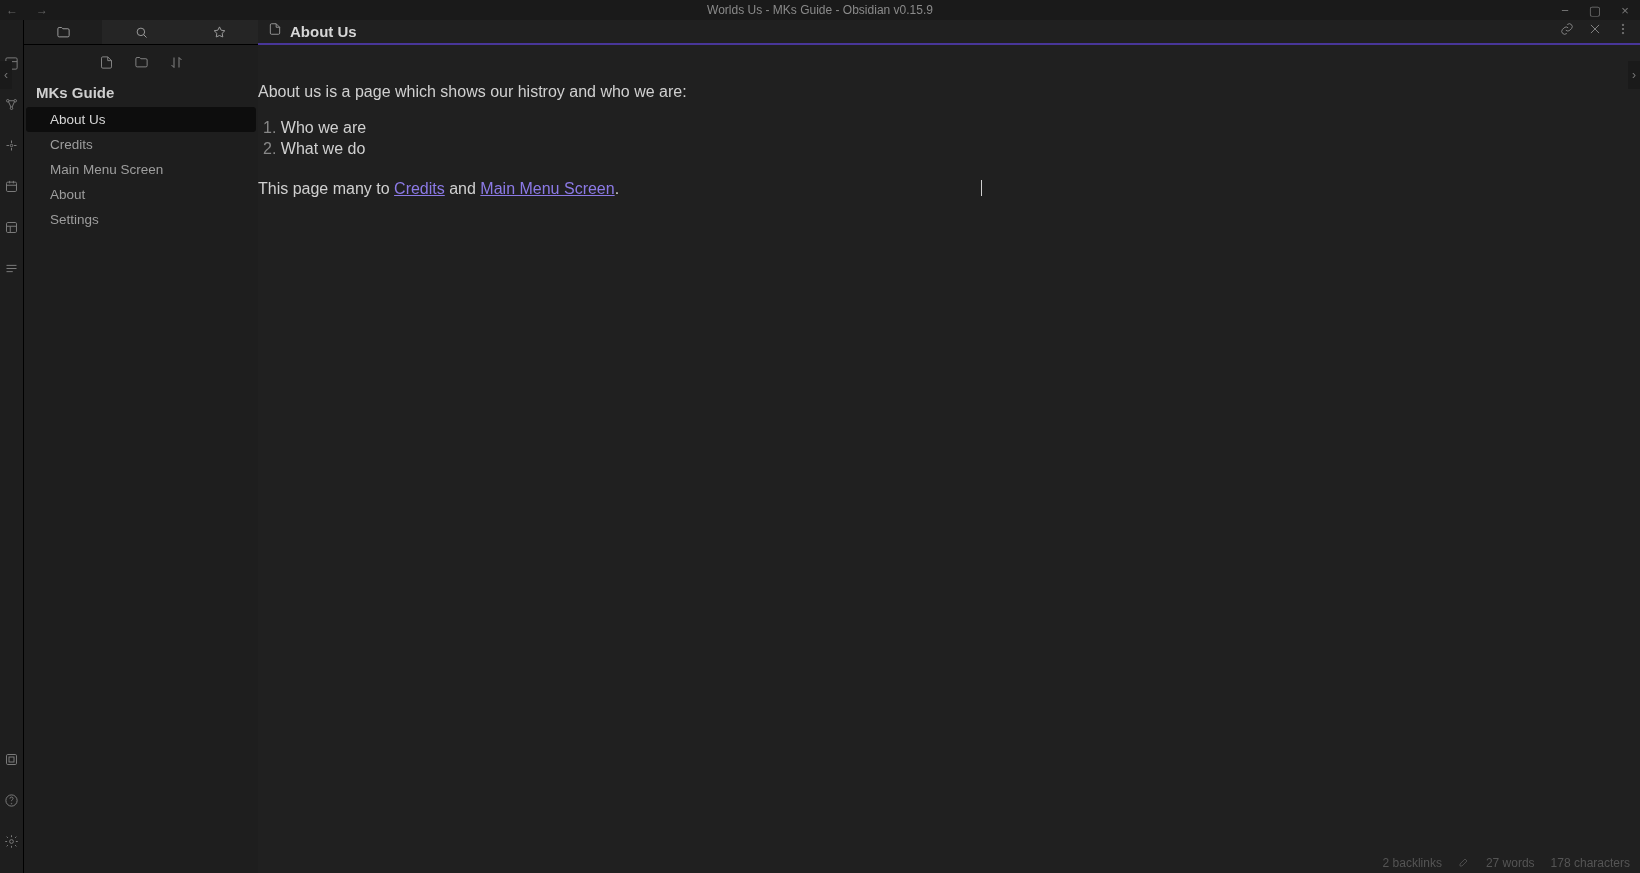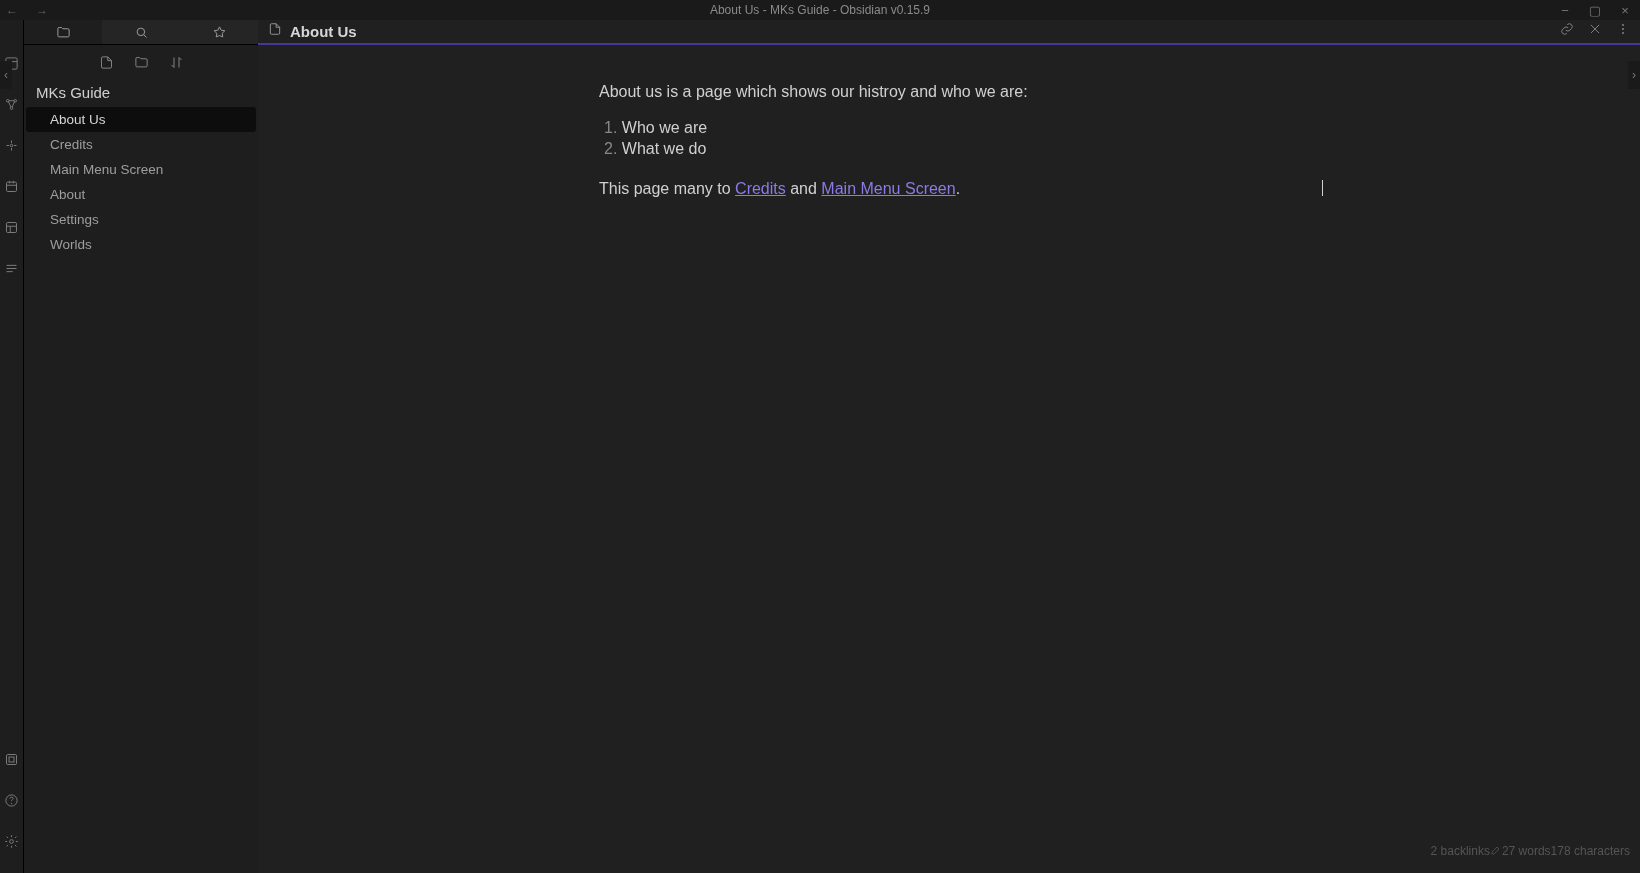--- a/index.html
+++ b/index.html
@@ -21,62 +21,62 @@
   .ribbon svg { width:15px; height:15px; fill:none; stroke:#7a7a7a; stroke-width:1.6; }
 
   
   .sidebar { width:234px; background:#1e1e1e; display:flex; flex-direction:column; }
   .sidebar-tabs { display:flex; border-bottom:1px solid #000; height:25px; }
   .sidebar-tab { flex:1; display:flex; align-items:center; justify-content:center; background:#252525; }
   .sidebar-tab.active { background:#1e1e1e; }
   .sidebar-tab svg { width:15px; height:15px; fill:none; stroke:#9a9a9a; stroke-width:1.6; }
   .sidebar-toolbar { display:flex; justify-content:center; gap:20px; padding:10px 0 6px; }
   .sidebar-toolbar svg { width:15px; height:15px; fill:none; stroke:#8a8a8a; stroke-width:1.5; }
-  .vault-name { font-size:15px; font-weight:400; color:#d0d0d0; padding:4px 12px 6px; }
+  .vault-name { font-size:15px; font-weight:700; color:#d0d0d0; padding:4px 12px 6px; }
   .file-list { flex:1; overflow:auto; }
   .file-item { font-size:13.5px; color:#9e9e9e; padding:5px 10px 5px 24px; cursor:pointer; border-radius:3px; margin:0 2px; }
   .file-item.active { background:#0d0d0d; color:#d6d6d6; }
 
   
   .side-toggle { position:absolute; left:0; top:61px; width:12px; height:28px; background:#1a1a1a; color:#777; font-size:12px; display:flex; align-items:center; justify-content:center; }
 
   
   .editor { flex:1; display:flex; flex-direction:column; background:#202020; position:relative; }
   .editor-header { height:26px; display:flex; align-items:center; padding:0 10px; border-bottom:2px solid #483699; margin-top:-1px; }
   .editor-header .file-icon { margin-right:8px; }
   .editor-header .file-icon svg{ width:14px; height:14px; fill:none; stroke:#9a9a9a; stroke-width:1.6; }
   .editor-title { font-size:15px; font-weight:600; color:#d6d6d6; }
   .editor-actions { margin-left:auto; display:flex; gap:14px; align-items:center; }
   .editor-actions svg { width:14px; height:14px; fill:none; stroke:#888; stroke-width:1.6; }
 
-  .editor-body { flex:1; padding:36px 0 0 0; display:flex; justify-content:center; }
+  .editor-body { flex:1; padding:36px 0 0 0; display:flex; justify-content:flex-start; }
   .doc { width:700px; font-size:16px; line-height:1.35; color:#d0d0d0; }
   .doc p { margin-bottom:14px; }
   .doc ol { padding-left:5px; margin:12px 0 18px 0; list-style:none; }
   .doc ol li::before { color:#888; }
   .doc a { color:#8c7ae6; text-decoration:underline; }
   .cursor { position:relative; }
   .cursor::after { content:""; position:absolute; right:-24px; top:2px; width:1px; height:16px; background:#d0d0d0; }
 
   
   .right-toggle { position:absolute; right:0; top:61px; width:12px; height:28px; background:#1a1a1a; color:#777; font-size:12px; display:flex; align-items:center; justify-content:center; }
 
   
-  .statusbar { position:absolute; bottom:12px; right:10px; height:20px; font-size:12px; color:#555; display:flex; align-items:center; }
+  .statusbar { position:absolute; bottom:0; right:10px; height:20px; font-size:12px; color:#555; display:flex; align-items:center; gap:16px; }
   .statusbar svg { width:12px; height:12px; fill:none; stroke:#555; stroke-width:1.6; }
 </style>
 </head>
 <body>
 
 <div class="titlebar">
   <div class="titlebar-nav">
     <span>←</span>
     <span>→</span>
   </div>
-  <span>About Us - MKs Guide - Obsidian v0.15.9</span>
+  <span>Worlds Us - MKs Guide - Obsidian v0.15.9</span>
   <div class="win-controls">
     <span>−</span>
     <span>▢</span>
     <span>×</span>
   </div>
 </div>
 
 <div class="app">
 
   <div class="ribbon">
@@ -156,21 +156,20 @@
             <path d="M8 4v16l-4-4M16 20V4l4 4"></path>
           </svg></span>
     </div>
     <div class="vault-name">MKs Guide</div>
     <div class="file-list" id="file-list">
         <div class="file-item active">About Us</div>
         <div class="file-item">Credits</div>
         <div class="file-item">Main Menu Screen</div>
         <div class="file-item">About</div>
         <div class="file-item">Settings</div>
-        <div class="file-item">Worlds</div>
       </div>
   </div>
 
   <div class="editor">
     <div class="editor-header">
       <span class="file-icon"><svg viewBox="0 0 24 24">
             <path d="M14 3H6a2 2 0 00-2 2v14a2 2 0 002 2h12a2 2 0 002-2V9z"></path>
             <path d="M14 3v6h6"></path>
           </svg></span>
       <span class="editor-title">About Us</span>

